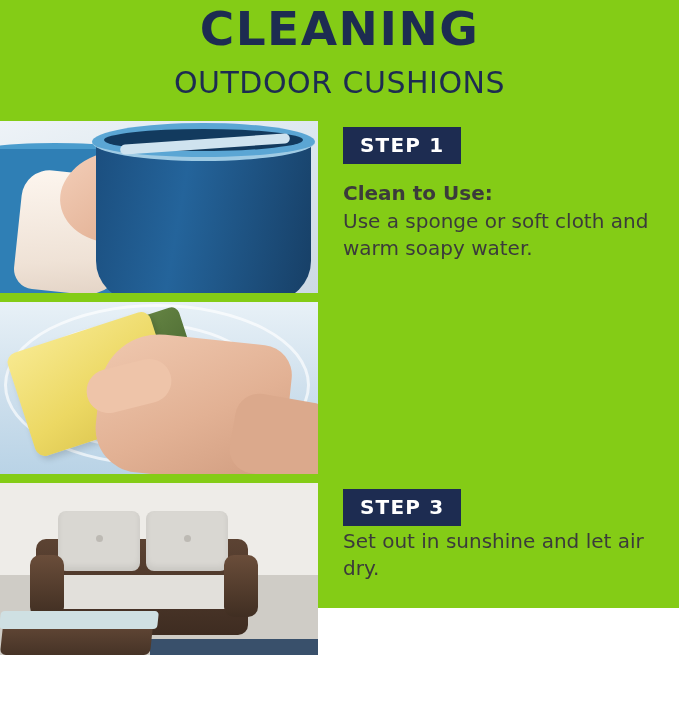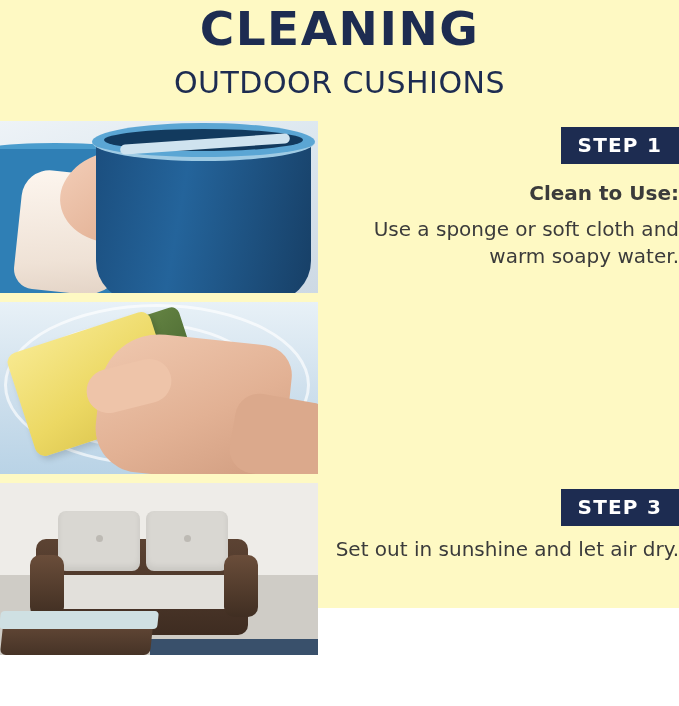--- a/index.html
+++ b/index.html
@@ -10,21 +10,21 @@
     width: 679px;
     height: 706px;
     background: #ffffff;
     font-family: "DejaVu Sans", "Liberation Sans", sans-serif;
     overflow: hidden;
   }
   .sheet {
     position: relative;
     width: 679px;
     height: 608px;
-    background: #fef9c3;
+    background: #84cc16;
   }
 
   
   .header {
     padding-top: 4px;
     text-align: center;
   }
   .title-main {
     font-size: 47px;
     font-weight: bold;
@@ -54,42 +54,42 @@
   .step-image {
     width: 318px;
     height: 172px;
     flex: 0 0 318px;
     position: relative;
     overflow: hidden;
     background: #dfe6ec;
   }
   .step-text {
     flex: 1 1 auto;
+    padding-left: 25px;
     padding-top: 6px;
-    text-align: right;
   }
   .badge {
     display: inline-block;
     background: #1d2c51;
     color: #ffffff;
     font-size: 20px;
     font-weight: bold;
     letter-spacing: 1.2px;
     padding: 8px 17px 9px 17px;
     line-height: 1;
   }
   .step-heading {
     margin-top: 17px;
     font-size: 20px;
     font-weight: bold;
     color: #3b3b3b;
     line-height: 1.25;
   }
   .step-body {
-    margin-top: 10px;
+    margin-top: 2px;
     font-size: 20px;
     color: #3b3b3b;
     line-height: 1.35;
   }
 
   
   .img1 {
     background: linear-gradient(160deg, #eef3f7 0%, #dce7ef 45%, #cdd9e4 100%);
   }
   .img1 .bucket-back {

